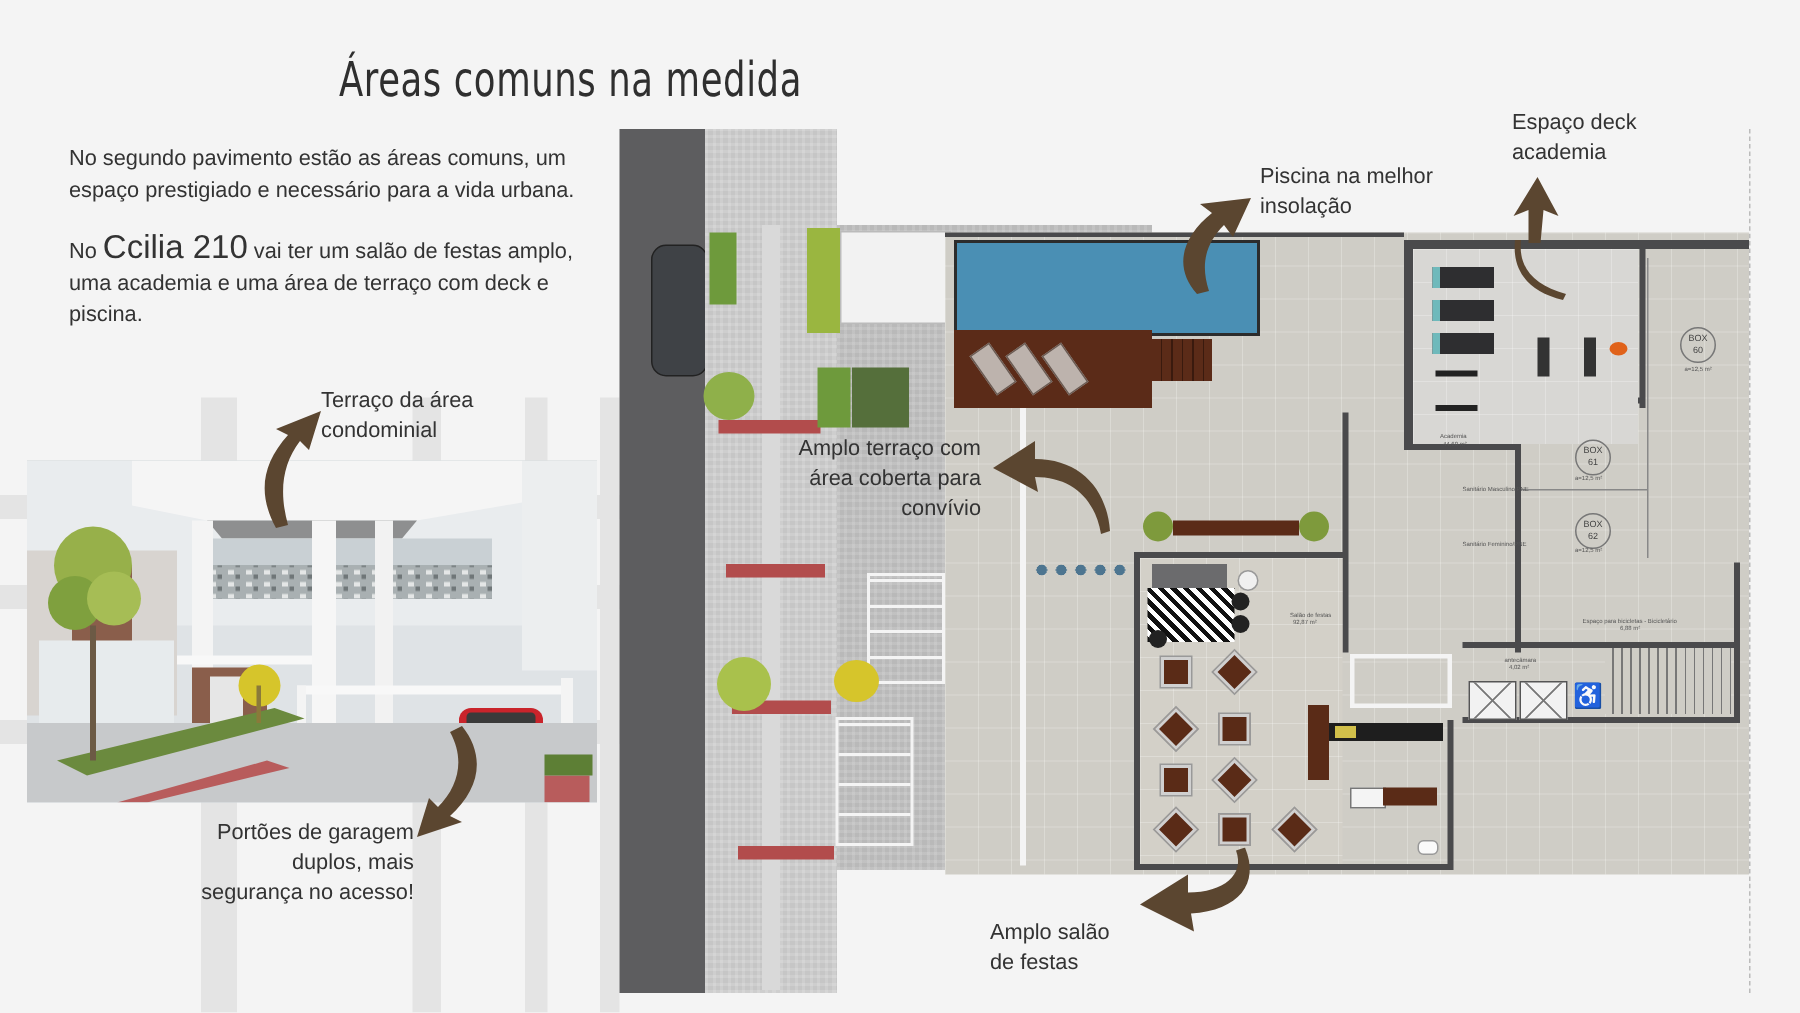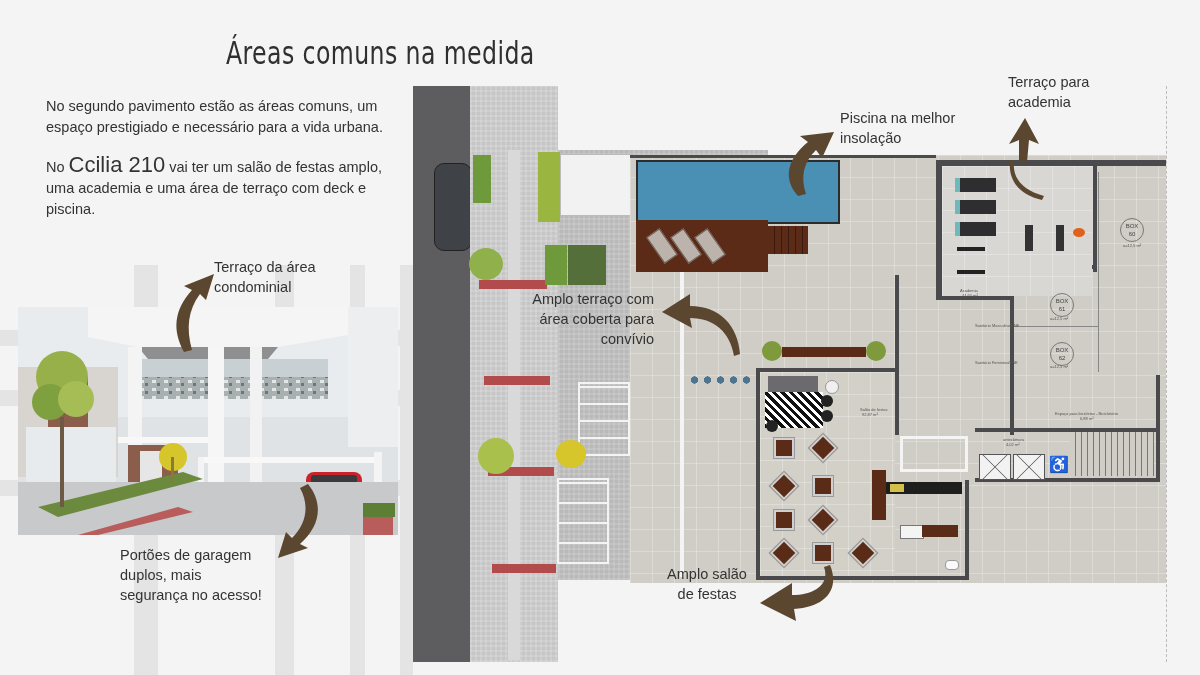--- a/index.html
+++ b/index.html
@@ -107,21 +107,21 @@
 <div class="abs label" style="left:214px;top:257px;">
   <div>Terraço da área</div>
   <div>condominial</div>
 </div>
 <div class="abs arrow" style="left:170px;top:270px;">
   <svg width="50" height="85" viewBox="0 0 50 85">
       <path d="M14 82 C2 60 4 40 22 20 L14 16 L44 4 L36 30 L30 24 C18 40 16 58 22 80 Z" fill="#5b4630"></path>
     </svg>
 </div>
 
-<div class="abs label" style="left:120px;top:545px;width:156px;">
+<div class="abs label" style="left:120px;top:545px;width:156px;text-align:right;">
   <div>Portões de garagem</div>
   <div>duplos, mais</div>
   <div>segurança no acesso!</div>
 </div>
 <div class="abs arrow" style="left:276px;top:482px;">
   <svg width="50" height="80" viewBox="0 0 50 80">
       <path d="M32 2 C48 22 44 44 24 62 L32 66 L2 76 L10 50 L16 56 C30 42 34 24 24 6 Z" fill="#5b4630"></path>
     </svg>
 </div>
 
@@ -247,21 +247,21 @@
   <div>Piscina na melhor</div>
   <div>insolação</div>
 </div>
 <div class="abs arrow" style="left:780px;top:128px;">
   <svg width="56" height="70" viewBox="0 0 56 70">
       <path d="M18 68 C2 50 8 30 28 14 L20 8 L54 4 L42 30 L36 22 C24 34 20 48 26 66 Z" fill="#5b4630"></path>
     </svg>
 </div>
 
 <div class="abs label" style="left:1008px;top:72px;">
-  <div>Terraço para</div>
+  <div>Espaço deck</div>
   <div>academia</div>
 </div>
 <div class="abs arrow" style="left:1005px;top:118px;">
   <svg width="36" height="44" viewBox="0 0 36 44">
       <path d="M14 44 L14 22 L4 26 L20 0 L34 26 L24 22 L22 44 Z" fill="#5b4630"></path>
     </svg>
 </div>
 <div class="abs arrow" style="left:1008px;top:160px;">
   <svg width="40" height="40" viewBox="0 0 40 40">
       <path d="M6 0 C4 18 14 30 36 36 L34 40 C10 34 0 20 2 0 Z" fill="#5b4630"></path>
@@ -272,21 +272,21 @@
   <div>Amplo terraço com</div>
   <div>área coberta para</div>
   <div>convívio</div>
 </div>
 <div class="abs arrow" style="left:660px;top:292px;">
   <svg width="80" height="66" viewBox="0 0 80 66">
       <path d="M74 64 C70 40 54 26 30 26 L32 36 L2 20 L30 2 L30 14 C60 14 78 34 80 62 Z" fill="#5b4630"></path>
     </svg>
 </div>
 
-<div class="abs label" style="left:660px;top:564px;width:94px;text-align:center;">
+<div class="abs label" style="left:660px;top:612px;width:94px;text-align:left;">
   <div>Amplo salão</div>
   <div>de festas</div>
 </div>
 <div class="abs arrow" style="left:760px;top:565px;">
   <svg width="80" height="58" viewBox="0 0 80 58">
       <path d="M70 0 C80 24 66 42 34 44 L36 56 L0 38 L32 18 L32 30 C56 30 70 18 64 2 Z" fill="#5b4630"></path>
     </svg>
 </div>
 
 </body></html>

